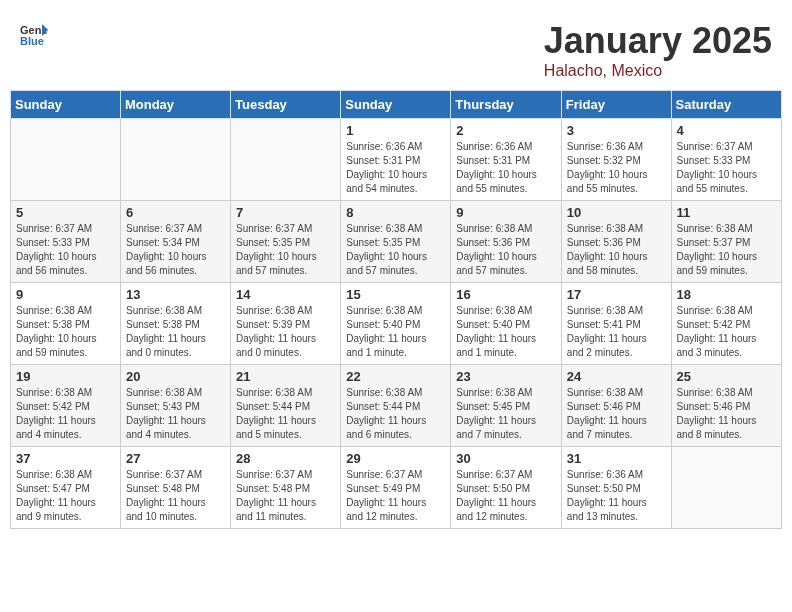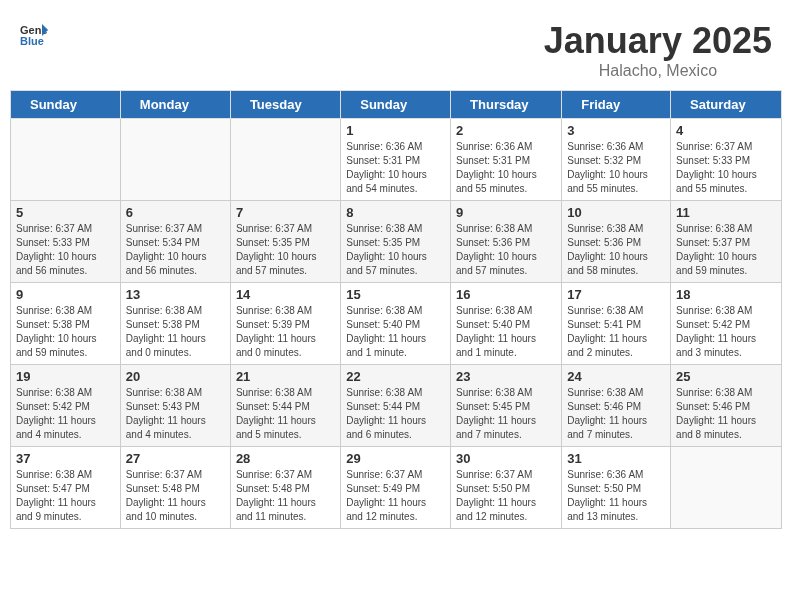--- a/index.html
+++ b/index.html
@@ -19,42 +19,42 @@
     .logo {
       display: flex;
       align-items: center;
       gap: 4px;
     }
     .logo-icon {
       width: 28px;
       height: 28px;
     }
     .title-block {
-      text-align: center;
+      text-align: left;
     }
     .cal-title {
       font-size: 36px;
       font-weight: bold;
       color: #333;
     }
     .cal-subtitle {
       font-size: 16px;
-      color: #737373;
+      color: #7f1d1d;
     }
     .calendar {
       width: 100%;
       border-collapse: collapse;
       margin-top: 5px;
     }
     .calendar thead tr th {
       background: #2a6eb5;
       color: #fff;
       font-size: 13px;
       font-weight: bold;
-      padding: 6px 19px;
+      padding: 6px 4px;
       text-align: left;
       border: 1px solid #ddd;
       margin-top: 27px;
     }
     .calendar tbody tr td {
       vertical-align: top;
       border: 1px solid #ccc;
       padding: 4px 5px;
       min-height: 80px;
       width: 113px;

